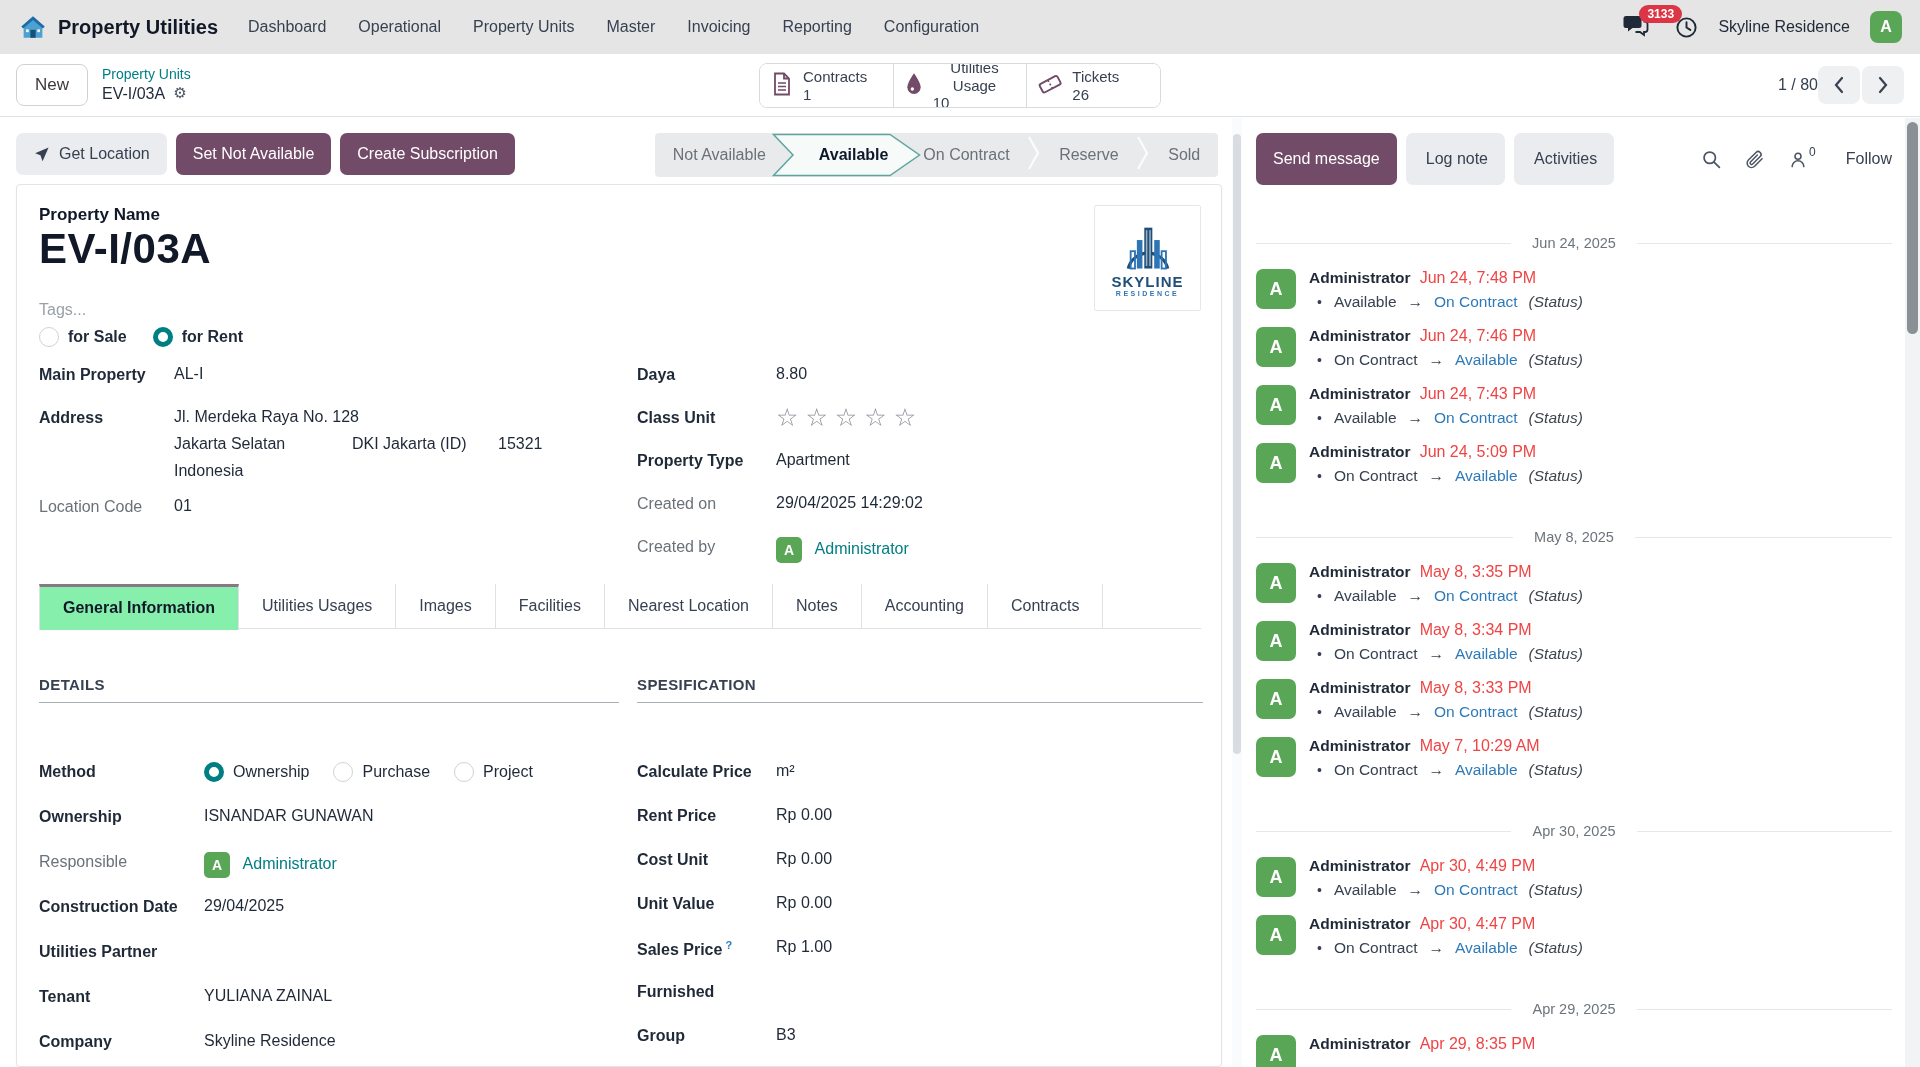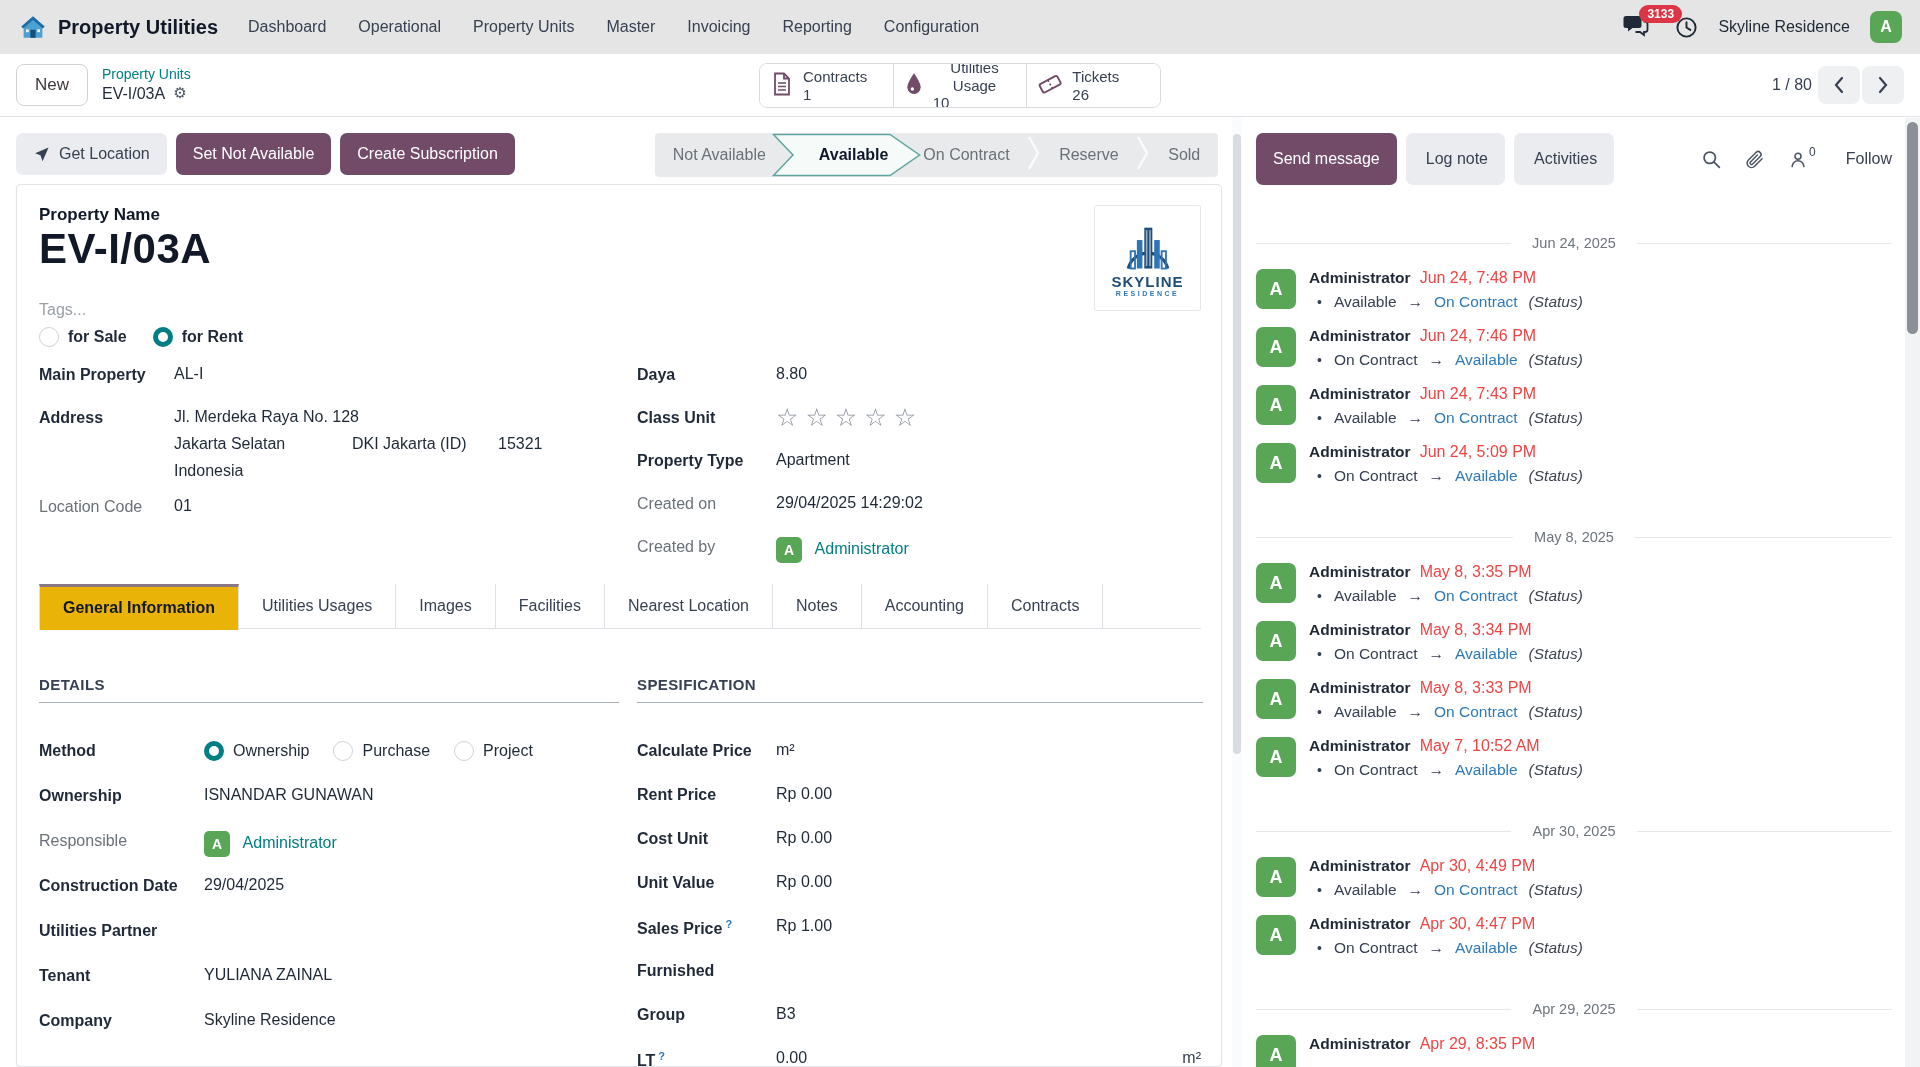--- a/index.html
+++ b/index.html
@@ -35,21 +35,21 @@
   .bc-rec{font-size:16px;color:#1f2937;display:flex;align-items:center;gap:8px;}
   .gear{font-size:15px;color:#4b5563;cursor:pointer;}
   .statgroup{position:absolute;left:759px;top:9px;width:402px;height:45px;display:flex;
     border:1px solid #d8dadd;border-radius:8px;overflow:hidden;background:#fff;}
   .statbtn{flex:1;display:flex;align-items:center;gap:9px;padding:0 10px;background:#fff;border:none;
     border-right:1px solid #d8dadd;cursor:pointer;font-family:inherit;}
   .statbtn:last-child{border-right:none;}
   .statxt{display:flex;flex-direction:column;align-items:flex-start;line-height:1.18;}
   .statlab{font-size:15px;color:#374151;}
   .statval{font-size:15px;color:#374151;}
-  .pager{margin-left:auto;display:flex;align-items:center;gap:6px;}
+  .pager{margin-left:auto;display:flex;align-items:center;gap:0;}
   .pager-count{font-size:16px;color:#374151;}
   .pager-btns{display:flex;gap:2px;}
   .pager-btn{width:42px;height:38px;background:#eef0f2;border:none;border-radius:8px;display:flex;
     align-items:center;justify-content:center;cursor:pointer;}
 
   
   .actionrow{position:absolute;top:133px;left:16px;display:flex;gap:9px;}
   .btn{height:42px;border:none;border-radius:7px;padding:0 17px;font-size:16px;cursor:pointer;
     display:flex;align-items:center;gap:9px;font-family:inherit;}
   .btn-light{background:#eaecef;color:#374151;}
@@ -101,23 +101,23 @@
   .link-teal{color:var(--teal);cursor:pointer;}
   .help{color:var(--blue);font-size:11px;vertical-align:super;margin-left:3px;cursor:help;}
   .unit{margin-left:auto;color:#374151;padding-right:2px;}
 
   
   .tabs{position:absolute;top:399px;left:22px;right:20px;height:45px;display:flex;border-bottom:1px solid var(--border);}
   .tab{height:44px;line-height:44px;padding:0 23px;font-size:16px;color:#374151;border-right:1px solid var(--border);
     cursor:pointer;white-space:nowrap;background:#fff;}
   .tab:first-child{border-left:1px solid var(--border);}
   .tab.active{border-top:3px solid #8a7785;line-height:41px;font-weight:700;color:#111827;position:relative;
-    height:46px;background:#eab308;}
+    height:46px;background:#86efac;}
   .sec-head{font-size:15px;font-weight:700;color:#374151;letter-spacing:.4px;padding-bottom:9px;
-    border-bottom:1px solid #a9afb6;margin-bottom:19px;}
+    border-bottom:1px solid #a9afb6;margin-bottom:40px;}
   .method-opts{display:flex;align-items:center;gap:24px;}
   .method-opts .rl{font-size:16px;color:#1f2937;font-weight:400;}
 
   
   .scroll-inner{position:absolute;left:1232px;top:118px;width:10px;height:949px;background:#fafbfc;}
   .scroll-inner .thumb{position:absolute;left:1px;top:16px;width:8px;height:620px;background:#d9dde1;border-radius:4px;}
   .scroll-outer{position:absolute;left:1905px;top:118px;width:15px;height:949px;background:#f1f3f4;}
   .scroll-outer .thumb{position:absolute;left:2px;top:4px;width:11px;height:212px;background:#8a9096;border-radius:6px;}
 
   
@@ -614,21 +614,21 @@
             <span class="new">On Contract</span>
             <span class="fld">(Status)</span>
           </div>
         </div>
       </div>
       <div class="msg">
         <div class="avatar">A</div>
         <div class="msg-body">
           <div class="msg-head">
             <span class="author">Administrator</span>
-            <span class="time">May 7, 10:52 AM</span>
+            <span class="time">May 7, 10:29 AM</span>
           </div>
           <div class="track">
             <span class="bullet">•</span>
             <span class="old">On Contract</span>
             <span class="arr">→</span>
             <span class="new">Available</span>
             <span class="fld">(Status)</span>
           </div>
         </div>
       </div>

